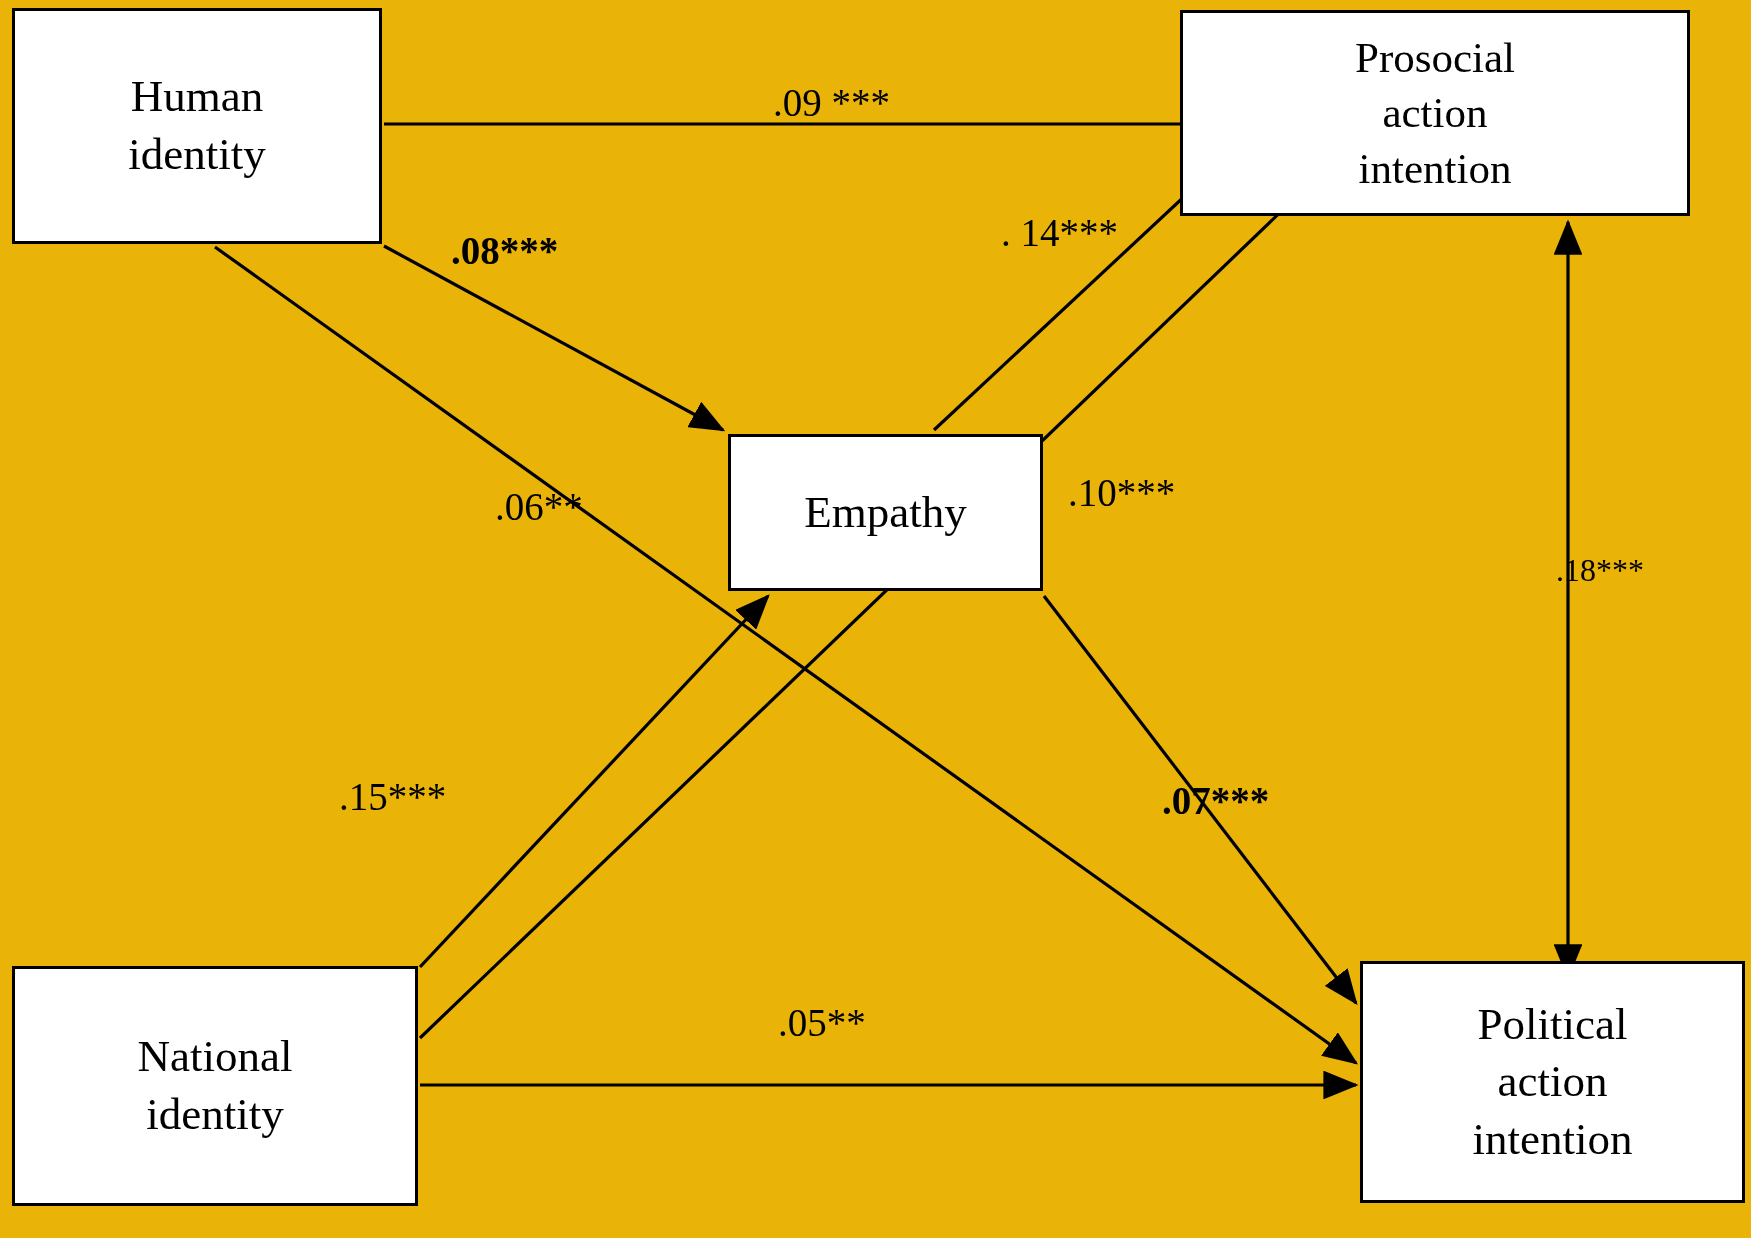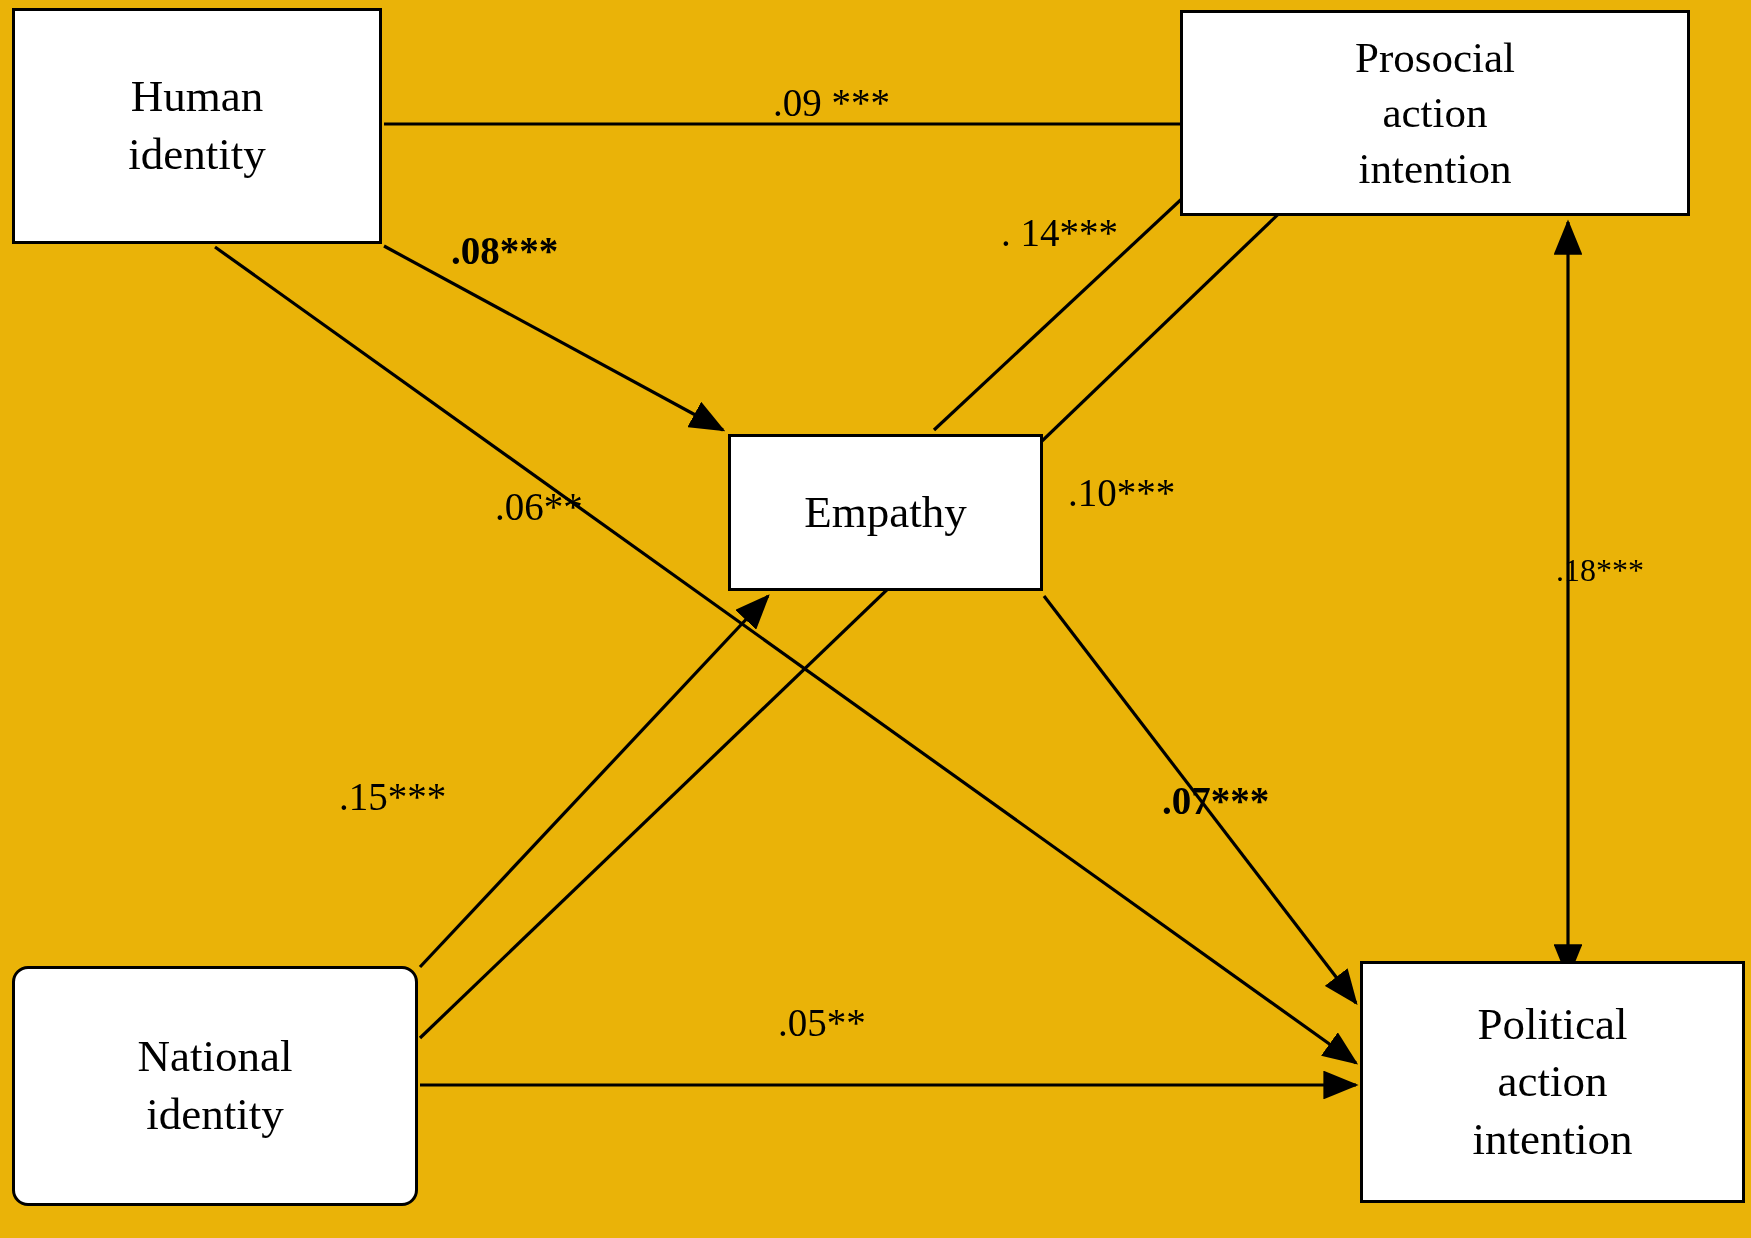--- a/index.html
+++ b/index.html
@@ -23,21 +23,21 @@
   .edge-label{
     position:absolute;
     color:#000;
     font-family:"Liberation Serif",serif;
     white-space:pre;
     background:transparent;
   }
   #node-human{left:12px;top:8px;width:370px;height:236px;font-size:45px;}
   #node-prosocial{left:1180px;top:10px;width:510px;height:206px;font-size:43px;}
   #node-empathy{left:728px;top:434px;width:315px;height:157px;font-size:45px;}
-  #node-national{left:12px;top:966px;width:406px;height:240px;font-size:45px;border-radius:16px;}
+  #node-national{left:12px;top:966px;width:406px;height:240px;font-size:45px;}
   #node-political{left:1360px;top:961px;width:385px;height:242px;font-size:45px;}
 
   #lbl-h-pro{left:773px;top:80px;font-size:39px;}
   #lbl-h-emp{left:451px;top:228px;font-size:39px;font-weight:bold;}
   #lbl-emp-pro{left:1001px;top:210px;font-size:39px;}
   #lbl-h-pol{left:495px;top:484px;font-size:39px;}
   #lbl-emp-pol-right{left:1068px;top:470px;font-size:39px;}
   #lbl-n-emp{left:339px;top:774px;font-size:39px;}
   #lbl-pro-pol{left:1556px;top:552px;font-size:32px;}
   #lbl-n-pro{left:1162px;top:778px;font-size:39px;font-weight:bold;}

